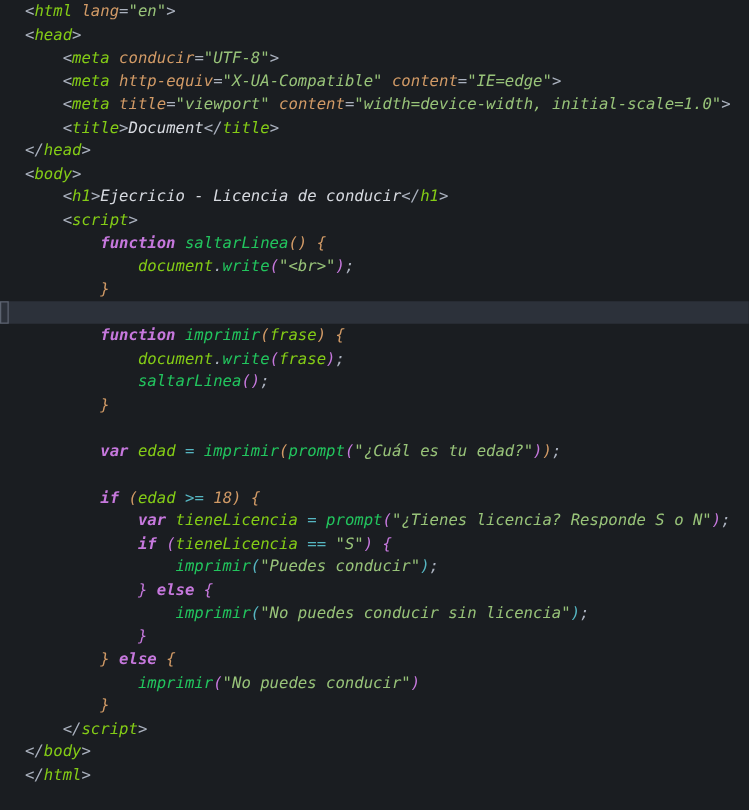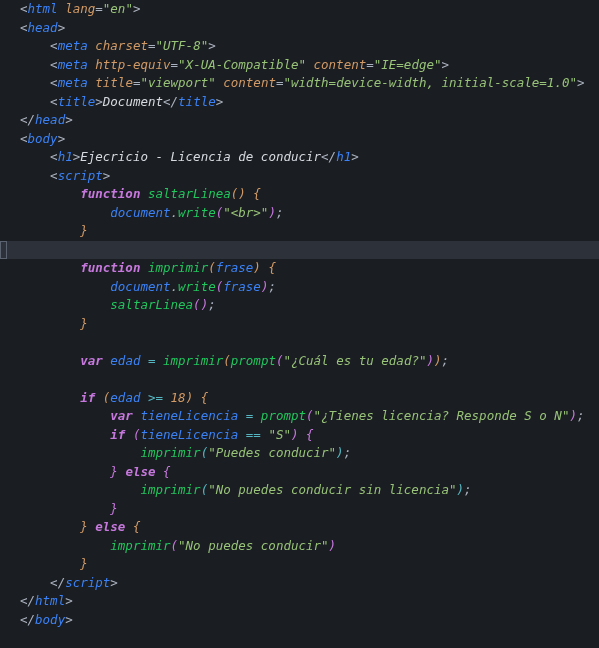--- a/index.html
+++ b/index.html
@@ -33,36 +33,36 @@
     left: 0;
     width: 7px;
     height: 18.5px;
     border: 1px solid #5c6370;
   }
   
   .punct { color: #abb2bf; }
   .bracket { color: #d19a66; }
   .bracket2 { color: #c678dd; }
   .bracket3 { color: #56b6c2; }
-  .red { color: #3b82f6; }
+  .red { color: #84cc16; }
   .white { color: #d7dae0; }
   .orange { color: #d19a66; }
   .green { color: #98c379; }
   .purple { color: #c678dd; font-weight: bold; }
   .blue { color: #22c55e; }
   .cyan { color: #56b6c2; }
   .doctype { color: #e06c75; font-style: italic; }
 </style>
 </head>
 <body>
 
 <div class="editor">
 <div class="line"><span class="punct">&lt;</span><span class="red">html</span> <span class="orange">lang</span><span class="punct">=</span><span class="green">"en"</span><span class="punct">&gt;</span></div>
 <div class="line"><span class="punct">&lt;</span><span class="red">head</span><span class="punct">&gt;</span></div>
-<div class="line">    <span class="punct">&lt;</span><span class="red">meta</span> <span class="orange">charset</span><span class="punct">=</span><span class="green">"UTF-8"</span><span class="punct">&gt;</span></div>
+<div class="line">    <span class="punct">&lt;</span><span class="red">meta</span> <span class="orange">conducir</span><span class="punct">=</span><span class="green">"UTF-8"</span><span class="punct">&gt;</span></div>
 <div class="line">    <span class="punct">&lt;</span><span class="red">meta</span> <span class="orange">http-equiv</span><span class="punct">=</span><span class="green">"X-UA-Compatible"</span> <span class="orange">content</span><span class="punct">=</span><span class="green">"IE=edge"</span><span class="punct">&gt;</span></div>
 <div class="line">    <span class="punct">&lt;</span><span class="red">meta</span> <span class="orange">title</span><span class="punct">=</span><span class="green">"viewport"</span> <span class="orange">content</span><span class="punct">=</span><span class="green">"width=device-width, initial-scale=1.0"</span><span class="punct">&gt;</span></div>
 <div class="line">    <span class="punct">&lt;</span><span class="red">title</span><span class="punct">&gt;</span><span class="white">Document</span><span class="punct">&lt;/</span><span class="red">title</span><span class="punct">&gt;</span></div>
 <div class="line"><span class="punct">&lt;/</span><span class="red">head</span><span class="punct">&gt;</span></div>
 <div class="line"><span class="punct">&lt;</span><span class="red">body</span><span class="punct">&gt;</span></div>
 <div class="line">    <span class="punct">&lt;</span><span class="red">h1</span><span class="punct">&gt;</span><span class="white">Ejecricio - Licencia de conducir</span><span class="punct">&lt;/</span><span class="red">h1</span><span class="punct">&gt;</span></div>
 <div class="line">    <span class="punct">&lt;</span><span class="red">script</span><span class="punct">&gt;</span></div>
 <div class="line">        <span class="purple">function</span> <span class="blue">saltarLinea</span><span class="bracket">()</span> <span class="bracket">{</span></div>
 <div class="line">            <span class="red">document</span><span class="punct">.</span><span class="blue">write</span><span class="bracket2">(</span><span class="green">"&lt;br&gt;"</span><span class="bracket2">)</span><span class="punct">;</span></div>
 <div class="line">        <span class="bracket">}</span></div>
@@ -78,15 +78,15 @@
 <div class="line">            <span class="purple">var</span> <span class="red">tieneLicencia</span> <span class="cyan">=</span> <span class="blue">prompt</span><span class="bracket2">(</span><span class="green">"¿Tienes licencia? Responde S o N"</span><span class="bracket2">)</span><span class="punct">;</span></div>
 <div class="line">            <span class="purple">if</span> <span class="bracket2">(</span><span class="red">tieneLicencia</span> <span class="cyan">==</span> <span class="green">"S"</span><span class="bracket2">)</span> <span class="bracket2">{</span></div>
 <div class="line">                <span class="blue">imprimir</span><span class="bracket3">(</span><span class="green">"Puedes conducir"</span><span class="bracket3">)</span><span class="punct">;</span></div>
 <div class="line">            <span class="bracket2">}</span> <span class="purple">else</span> <span class="bracket2">{</span></div>
 <div class="line">                <span class="blue">imprimir</span><span class="bracket3">(</span><span class="green">"No puedes conducir sin licencia"</span><span class="bracket3">)</span><span class="punct">;</span></div>
 <div class="line">            <span class="bracket2">}</span></div>
 <div class="line">        <span class="bracket">}</span> <span class="purple">else</span> <span class="bracket">{</span></div>
 <div class="line">            <span class="blue">imprimir</span><span class="bracket2">(</span><span class="green">"No puedes conducir"</span><span class="bracket2">)</span></div>
 <div class="line">        <span class="bracket">}</span></div>
 <div class="line">    <span class="punct">&lt;/</span><span class="red">script</span><span class="punct">&gt;</span></div>
+<div class="line"><span class="punct">&lt;/</span><span class="red">body</span><span class="punct">&gt;</span></div>
 <div class="line"><span class="punct">&lt;/</span><span class="red">html</span><span class="punct">&gt;</span></div>
-<div class="line"><span class="punct">&lt;/</span><span class="red">body</span><span class="punct">&gt;</span></div>
 </div>
 
 </body></html>

